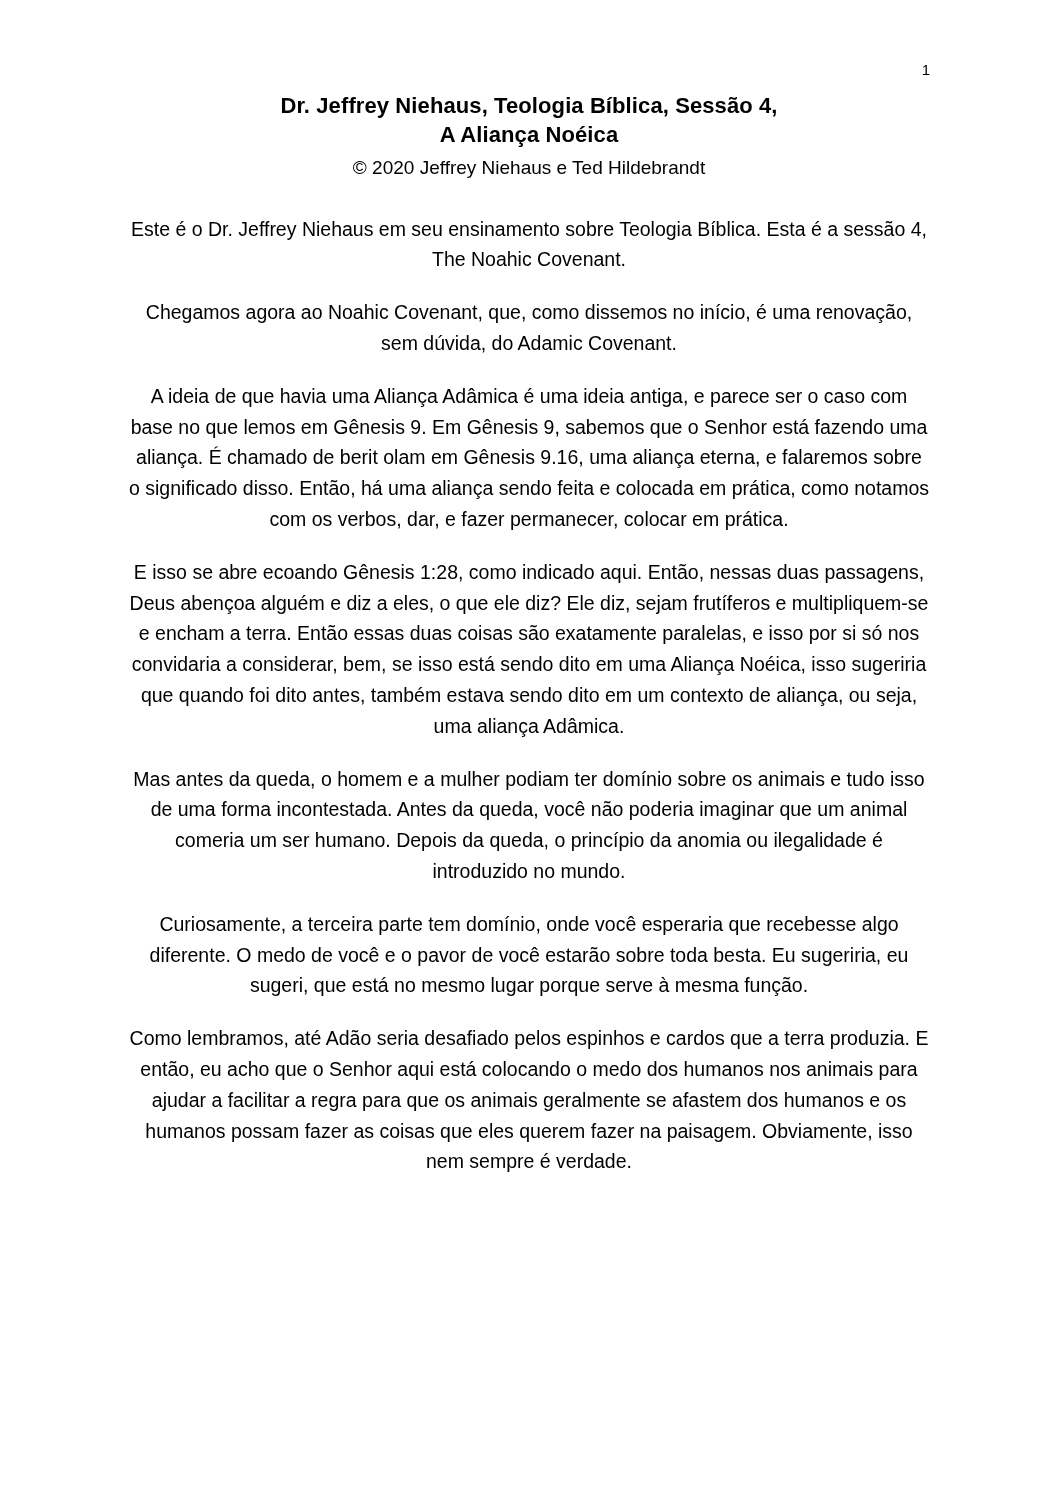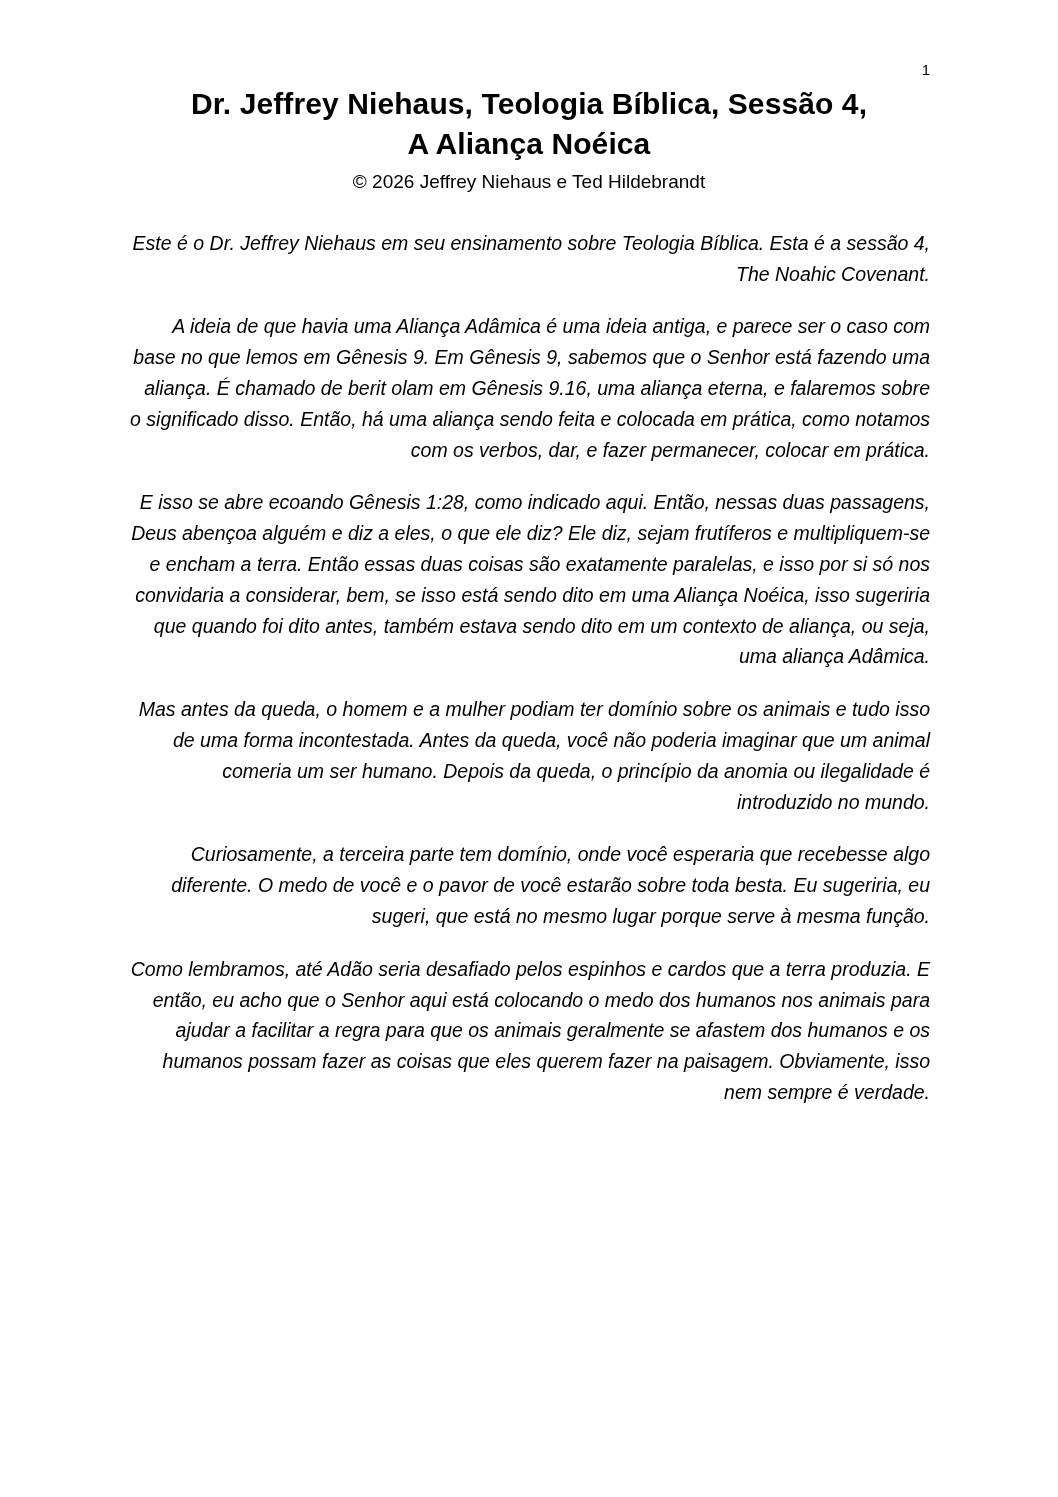--- a/index.html
+++ b/index.html
@@ -22,23 +22,23 @@
   }
   .page-number {
     position: absolute;
     top: 62px;
     right: 128px;
     font-size: 15px;
     line-height: 1;
     color: #000;
   }
   .doc-title {
-    margin: 26px 0 0 0;
+    margin: 33px 0 0 0;
     text-align: center;
-    font-size: 30px;
+    font-size: 22px;
     font-weight: bold;
     line-height: 1.32;
     letter-spacing: 0.1px;
   }
   .doc-title .line2 {
     display: block;
     text-align: center;
   }
   .copyright {
     text-align: center;
@@ -46,43 +46,43 @@
     line-height: 1.4;
     margin: 6px 0 0 0;
   }
   .body-text {
     margin-top: 32px;
   }
   .para {
     font-size: 19.5px;
     line-height: 1.58;
     margin: 0 0 22px 0;
-    text-align: right;
-    font-style: italic;
+    text-align: center;
   }
   .para:last-child {
     margin-bottom: 6px;
   }
 </style>
 </head>
 <body>
 
 <div class="page">
 
   <div class="page-number">1</div>
 
   <h1 class="doc-title">
     <span>Dr. Jeffrey Niehaus, Teologia Bíblica, Sessão 4,</span>
     <span class="line2">A Aliança Noéica</span>
   </h1>
 
-  <div class="copyright">© 2026 Jeffrey Niehaus e Ted Hildebrandt</div>
+  <div class="copyright">© 2020 Jeffrey Niehaus e Ted Hildebrandt</div>
 
   <div class="body-text">
     <p class="para">Este é o Dr. Jeffrey Niehaus em seu ensinamento sobre Teologia Bíblica. Esta é a sessão 4, The Noahic Covenant.</p>
+    <p class="para">Chegamos agora ao Noahic Covenant, que, como dissemos no início, é uma renovação, sem dúvida, do Adamic Covenant.</p>
     <p class="para">A ideia de que havia uma Aliança Adâmica é uma ideia antiga, e parece ser o caso com base no que lemos em Gênesis 9. Em Gênesis 9, sabemos que o Senhor está fazendo uma aliança. É chamado de berit olam em Gênesis 9.16, uma aliança eterna, e falaremos sobre o significado disso. Então, há uma aliança sendo feita e colocada em prática, como notamos com os verbos, dar, e fazer permanecer, colocar em prática.</p>
     <p class="para">E isso se abre ecoando Gênesis 1:28, como indicado aqui. Então, nessas duas passagens, Deus abençoa alguém e diz a eles, o que ele diz? Ele diz, sejam frutíferos e multipliquem-se e encham a terra. Então essas duas coisas são exatamente paralelas, e isso por si só nos convidaria a considerar, bem, se isso está sendo dito em uma Aliança Noéica, isso sugeriria que quando foi dito antes, também estava sendo dito em um contexto de aliança, ou seja, uma aliança Adâmica.</p>
     <p class="para">Mas antes da queda, o homem e a mulher podiam ter domínio sobre os animais e tudo isso de uma forma incontestada. Antes da queda, você não poderia imaginar que um animal comeria um ser humano. Depois da queda, o princípio da anomia ou ilegalidade é introduzido no mundo.</p>
     <p class="para">Curiosamente, a terceira parte tem domínio, onde você esperaria que recebesse algo diferente. O medo de você e o pavor de você estarão sobre toda besta. Eu sugeriria, eu sugeri, que está no mesmo lugar porque serve à mesma função.</p>
     <p class="para">Como lembramos, até Adão seria desafiado pelos espinhos e cardos que a terra produzia. E então, eu acho que o Senhor aqui está colocando o medo dos humanos nos animais para ajudar a facilitar a regra para que os animais geralmente se afastem dos humanos e os humanos possam fazer as coisas que eles querem fazer na paisagem. Obviamente, isso nem sempre é verdade.</p>
   </div>
 
 </div>
 
 </body></html>

